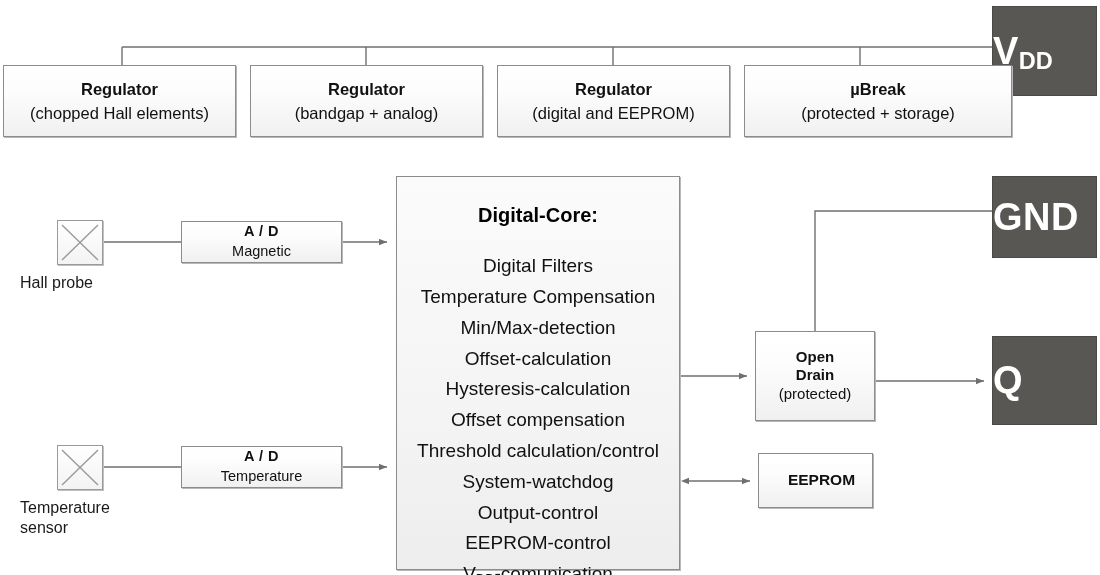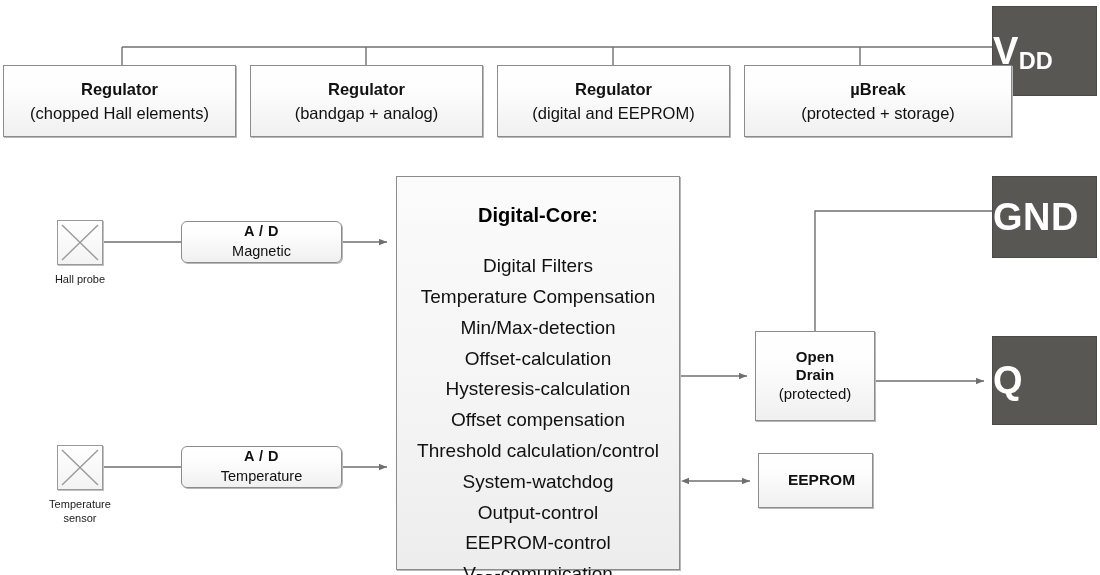--- a/index.html
+++ b/index.html
@@ -62,34 +62,33 @@
     font-weight: bold;
   }
   .pad sub {
     font-size: 0.62em;
     vertical-align: baseline;
     position: relative;
     top: 0.22em;
     letter-spacing: 0;
   }
 
-  .adc-box { font-size: 14.5px; border-radius: 6px; }
+  .adc-box { font-size: 14.5px; }
   .adc-box .title { letter-spacing: 0.5px; margin-bottom: 2px; }
 
   .sensor-box {
     position: absolute;
     box-sizing: border-box;
     border: 1px solid #9a9a9a;
     background: linear-gradient(to bottom, #ffffff 0%, #f3f3f3 100%);
     box-shadow: 1px 1px 0 #c0c0c0;
   }
   .sensor-label {
     position: absolute;
-    text-align: center;
-    font-size: 11px;
+    font-size: 16px;
     color: #1a1a1a;
     line-height: 1.25;
   }
 
   .core-box {
     align-items: center;
     justify-content: flex-start;
     padding-top: 26px;
     background: linear-gradient(to bottom, #fbfbfb 0%, #f4f4f4 60%, #ededed 100%);
   }

